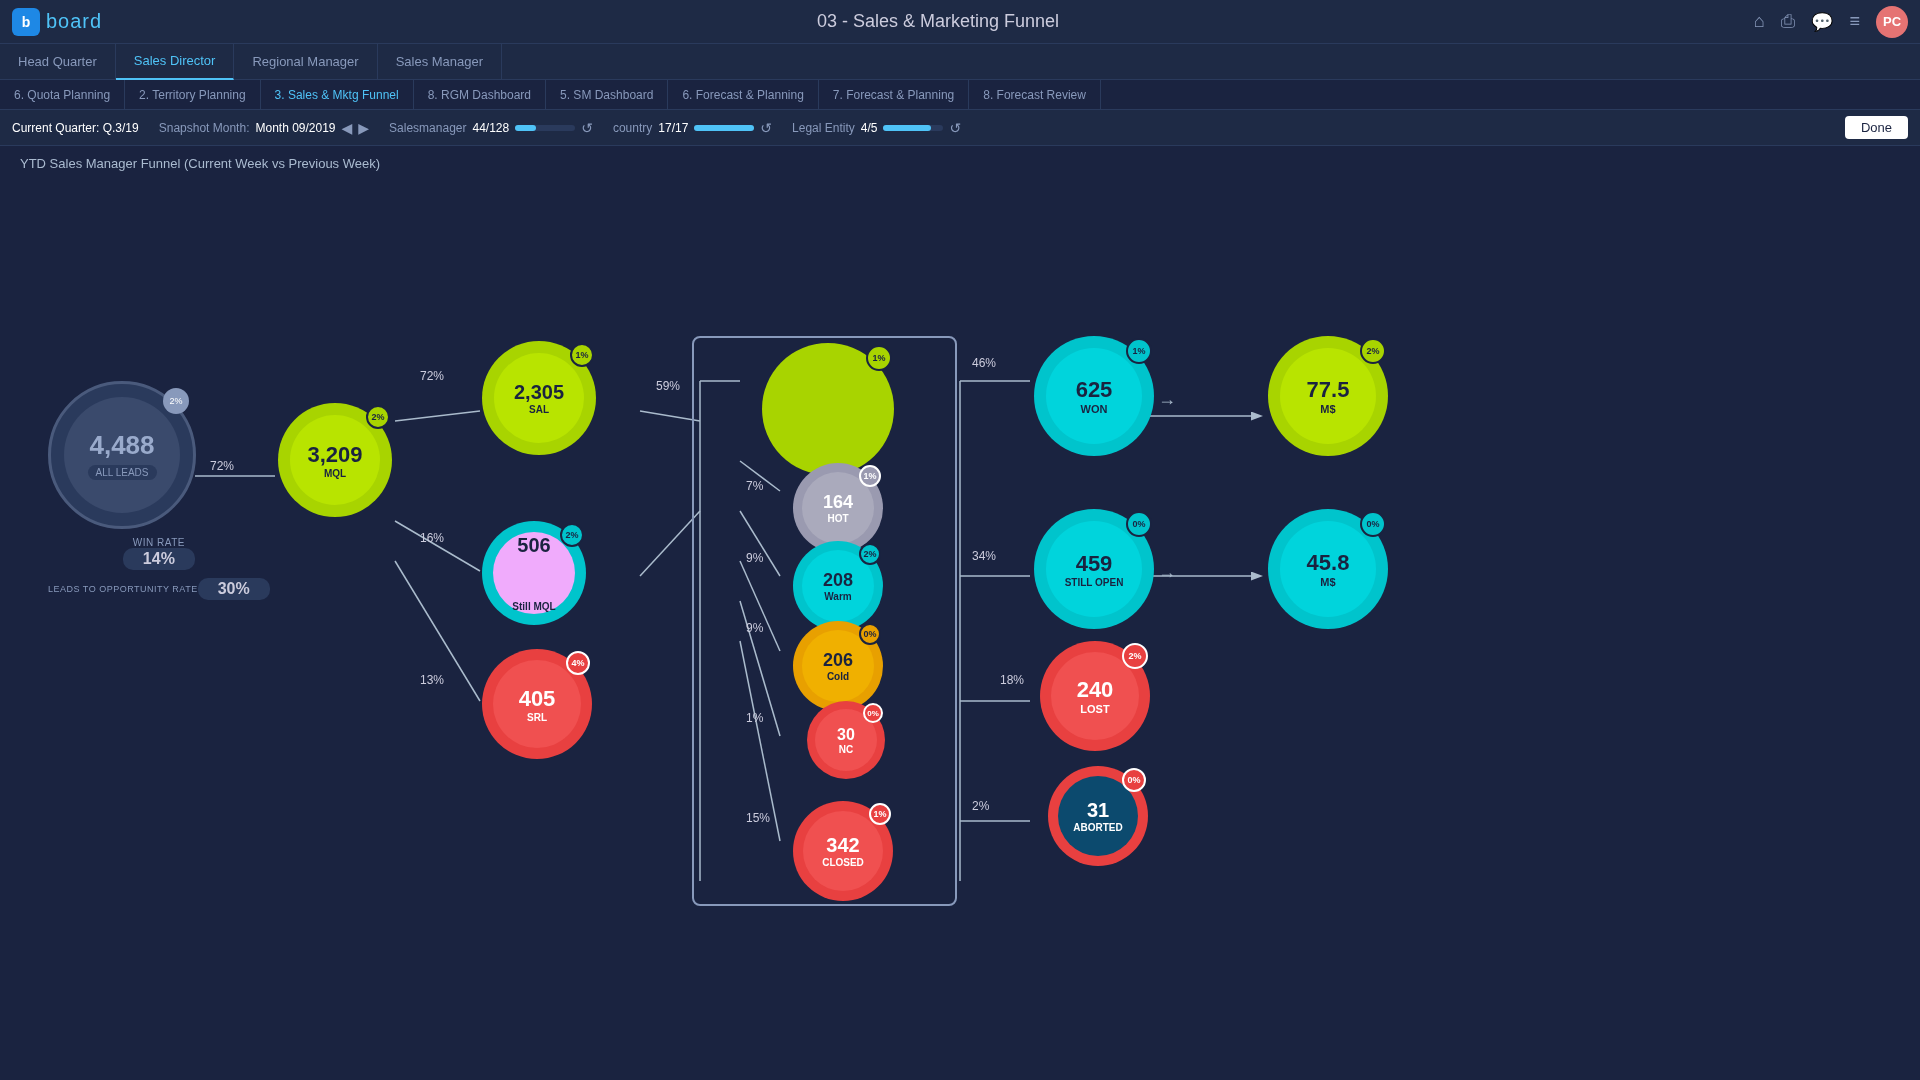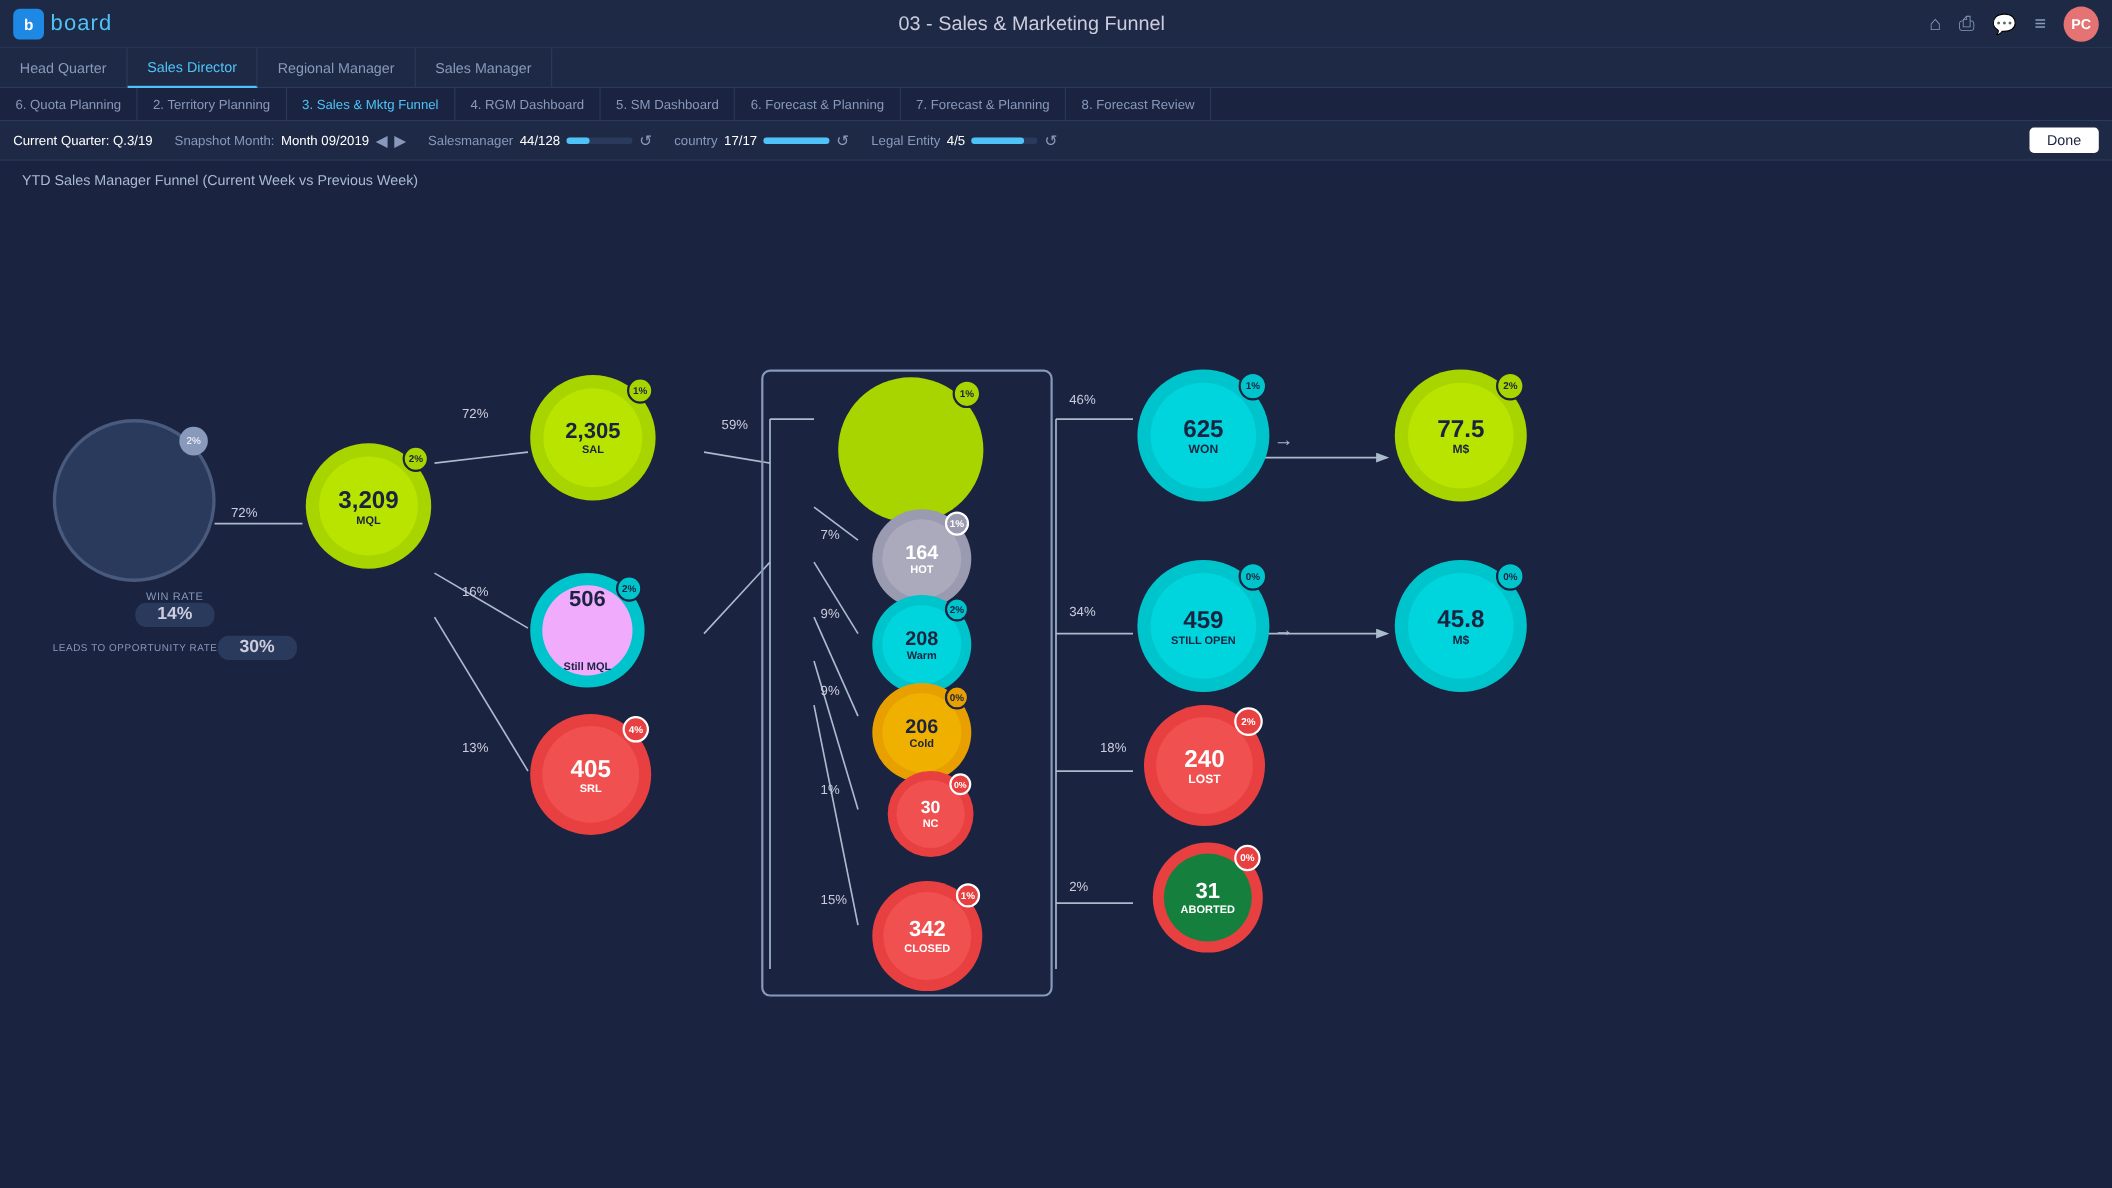--- a/index.html
+++ b/index.html
@@ -68,21 +68,21 @@
   <div class="nav-tab">Head Quarter</div>
   <div class="nav-tab active">Sales Director</div>
   <div class="nav-tab">Regional Manager</div>
   <div class="nav-tab">Sales Manager</div>
 </div>
 
 <div class="sub-nav">
   <div class="sub-nav-item">6. Quota Planning</div>
   <div class="sub-nav-item">2. Territory Planning</div>
   <div class="sub-nav-item active">3. Sales &amp; Mktg Funnel</div>
-  <div class="sub-nav-item">4. RGM Dashboard</div>
+  <div class="sub-nav-item">8. RGM Dashboard</div>
   <div class="sub-nav-item">5. SM Dashboard</div>
   <div class="sub-nav-item">6. Forecast &amp; Planning</div>
   <div class="sub-nav-item">7. Forecast &amp; Planning</div>
   <div class="sub-nav-item">8. Forecast Review</div>
 </div>
 
 <div class="filter-bar">
   <div class="filter-item">
     <span class="filter-value">Current Quarter: Q.3/19</span>
   </div>
@@ -162,20 +162,24 @@
       <line x1="680" y1="200" x2="720" y2="200" stroke="#aabbcc" stroke-width="1.5"></line>
       <defs>
         <marker id="arrow" markerWidth="8" markerHeight="8" refX="6" refY="3" orient="auto">
           <path d="M0,0 L0,6 L8,3 z" fill="#aabbcc"></path>
         </marker>
       </defs>
     </svg>
 
     <div style="position:absolute; left:28px; top:200px;">
       <div style="width:148px;height:148px;border-radius:50%;background:#2a3a5c;border:3px solid #4a5a7c;display:flex;align-items:center;justify-content:center;position:relative;">
+        <div style="width:116px;height:116px;border-radius:50%;background:#3a4a6c;display:flex;flex-direction:column;align-items:center;justify-content:center;gap:4px;">
+          <span style="font-size:26px;font-weight:bold;color:#9aabcc;">4,488</span>
+          <span style="font-size:10px;color:#8899bb;background:#2a3a5c;padding:2px 8px;border-radius:10px;">ALL LEADS</span>
+        </div>
         <div style="position:absolute;top:4px;right:4px;width:26px;height:26px;border-radius:50%;background:#8899bb;display:flex;align-items:center;justify-content:center;font-size:9px;color:white;">2%</div>
       </div>
 
       <div style="margin-top:8px;display:flex;flex-direction:column;align-items:center;">
         <span style="font-size:10px;color:#8899bb;letter-spacing:0.5px;">WIN RATE</span>
         <span style="font-size:16px;color:#ccd;font-weight:600;background:#2a3a5c;padding:2px 20px;border-radius:10px;">14%</span>
       </div>
       <div style="margin-top:8px;display:flex;flex-direction:row;align-items:center;">
         <span style="font-size:9px;color:#8899bb;letter-spacing:0.5px;text-align:center;">LEADS TO OPPORTUNITY RATE</span>
         <span style="font-size:16px;color:#ccd;font-weight:600;background:#2a3a5c;padding:2px 20px;border-radius:10px;">30%</span>
@@ -357,21 +361,21 @@
         <div style="width:88px;height:88px;border-radius:50%;background:#f05050;display:flex;flex-direction:column;align-items:center;justify-content:center;">
           <span style="font-size:22px;font-weight:bold;color:white;">240</span>
           <span style="font-size:11px;font-weight:700;color:white;">LOST</span>
         </div>
         <div style="position:absolute;top:2px;right:2px;width:26px;height:26px;border-radius:50%;background:#e84040;border:2px solid white;display:flex;align-items:center;justify-content:center;font-size:9px;color:white;font-weight:bold;">2%</div>
       </div>
     </div>
 
     <div style="position:absolute;left:1028px;top:585px;">
       <div style="position:relative;width:100px;height:100px;border-radius:50%;background:#e84040;display:flex;align-items:center;justify-content:center;">
-        <div style="width:80px;height:80px;border-radius:50%;background:#15803d;display:flex;flex-direction:column;align-items:center;justify-content:center;">
+        <div style="width:80px;height:80px;border-radius:50%;background:#0c4a6e;display:flex;flex-direction:column;align-items:center;justify-content:center;">
           <span style="font-size:20px;font-weight:bold;color:white;">31</span>
           <span style="font-size:10px;font-weight:700;color:white;">ABORTED</span>
         </div>
         <div style="position:absolute;top:2px;right:2px;width:24px;height:24px;border-radius:50%;background:#e84040;border:2px solid white;display:flex;align-items:center;justify-content:center;font-size:9px;color:white;font-weight:bold;">0%</div>
       </div>
     </div>
 
   </div>
 </div>
 

